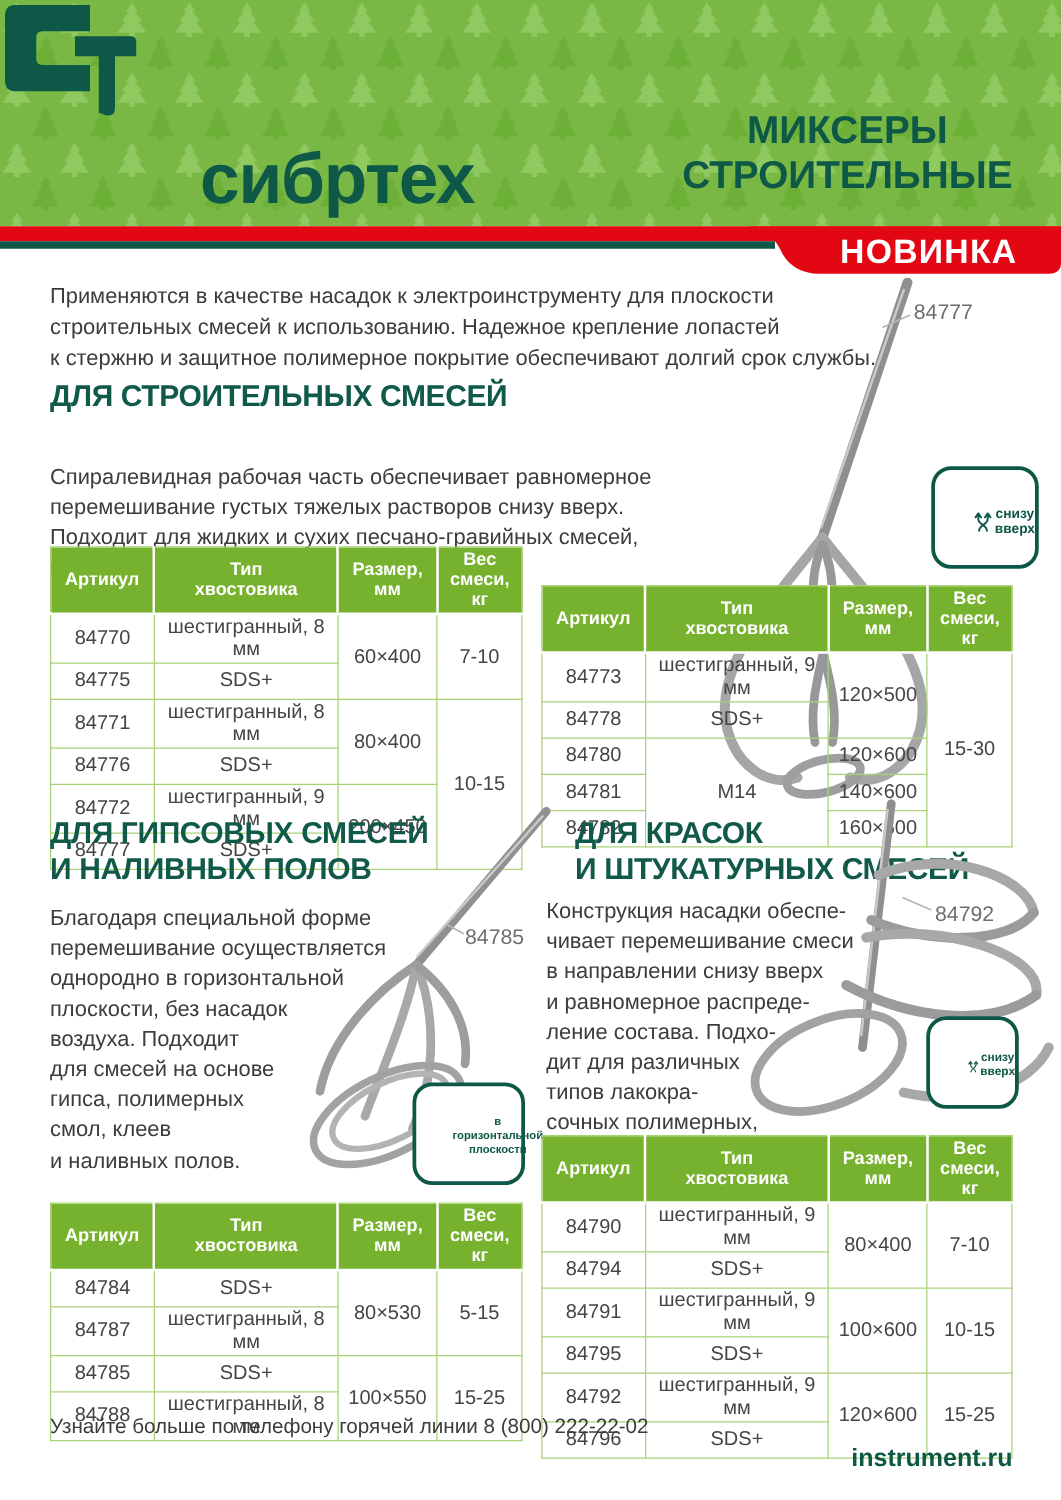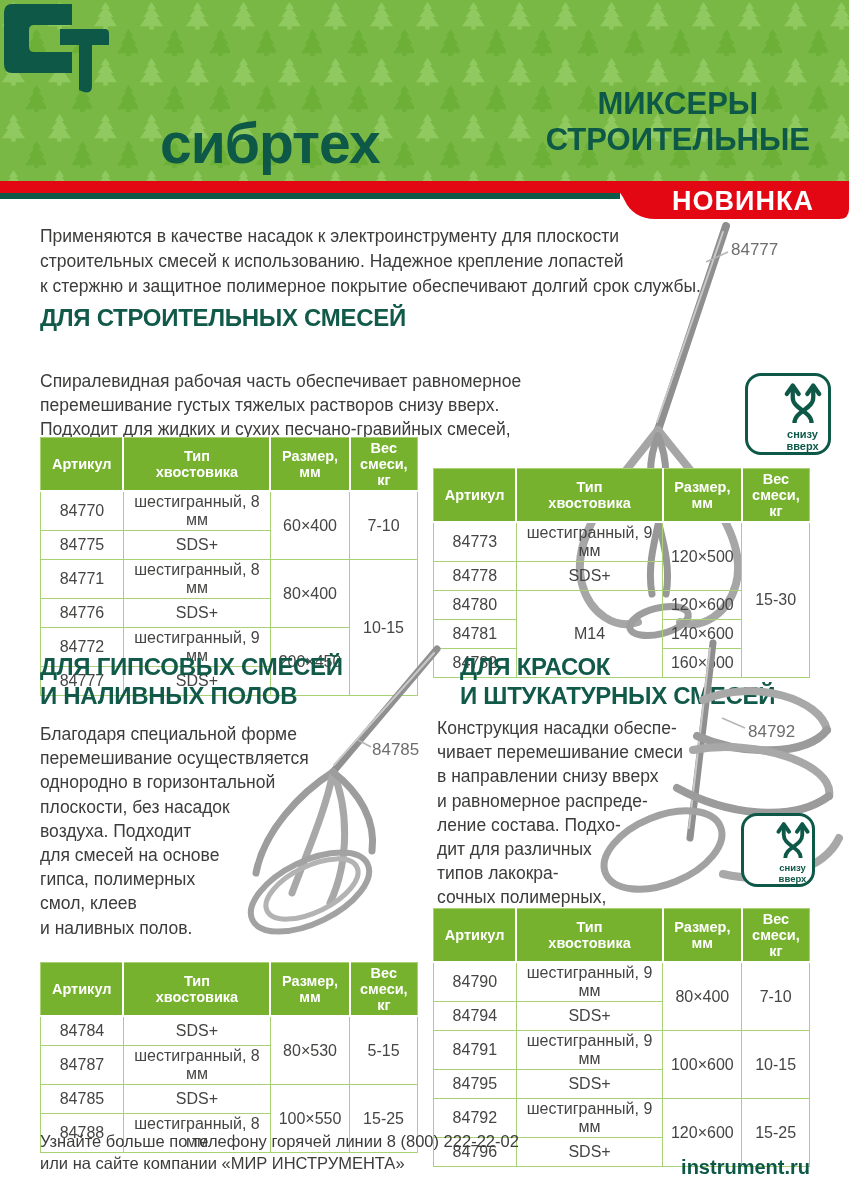--- a/index.html
+++ b/index.html
@@ -20,21 +20,21 @@
   .twrap{position:absolute;}
   .ptable{border-collapse:collapse;width:100%;table-layout:fixed;border:1px solid #a9d277;}
   .ptable th{background:#76b22d;color:#ffffff;font-weight:bold;font-size:14.5px;line-height:16px;
              white-space:pre-line;border-left:2px solid #ffffff;border-bottom:2px solid #ffffff;
              height:36px;vertical-align:middle;text-align:center;padding:2px 1px;}
   .ptable th:first-child{border-left:none;}
   .ptable td{border:1px solid #a9d277;font-size:16px;color:#454544;text-align:center;
              vertical-align:middle;height:26px;padding:1px 2px;}
   
   .badge{position:absolute;background:#ffffff;border:3px solid #0d5847;border-radius:16px;box-sizing:border-box;
-         display:flex;flex-direction:column;align-items:center;justify-content:flex-start;padding-left:29px;}
+         display:flex;flex-direction:row;align-items:center;justify-content:flex-start;padding-left:29px;}
   .badge-label{color:#0d5847;font-weight:bold;text-align:center;}
   
   .footline{color:#3c3c3b;font-size:16.5px;line-height:22px;white-space:nowrap;}
   .site{color:#0d5847;font-weight:bold;font-size:20px;}
 </style>
 </head>
 <body>
 
 <div id="page">
 
@@ -227,20 +227,32 @@
     <path d="M103,127 C70,148 34,186 26,228" stroke="#9d9d9d" stroke-width="7" fill="none" stroke-linecap="round"></path>
     <path d="M103,127 C96,165 76,210 62,248" stroke="#a8a8a8" stroke-width="7" fill="none" stroke-linecap="round"></path>
     <path d="M103,127 C118,162 120,215 100,258" stroke="#a8a8a8" stroke-width="7" fill="none" stroke-linecap="round"></path>
     <path d="M103,127 C130,148 146,176 142,206" stroke="#9d9d9d" stroke-width="7" fill="none" stroke-linecap="round"></path>
     <ellipse cx="80" cy="247" rx="64" ry="31" transform="rotate(-26 80 247)" stroke="#a2a2a2" stroke-width="6" fill="none"></ellipse>
     <ellipse cx="82" cy="244" rx="50" ry="23" transform="rotate(-26 82 244)" stroke="#b3b3b3" stroke-width="5" fill="none"></ellipse>
     <path d="M128,95 L141,102" stroke="#b5b5b5" stroke-width="1.5" fill="none"></path>
   </svg>
   <div class="abs plabel" style="left:372px;top:740px;">84785</div>
 
+  <div class="badge" style="left:330px;top:866px;width:90px;height:82px;">
+    <svg width="64" height="42" viewBox="0 0 64 42" style="margin-top:4px">
+      <path d="M50,8 C32,8 36,28 22,28 L16,28" stroke="#0d5847" stroke-width="5" fill="none" stroke-linecap="round"></path>
+      <path d="M24,21 L12,28 L24,35" stroke="#0d5847" stroke-width="5" fill="none" stroke-linecap="round" stroke-linejoin="round"></path>
+      <path d="M14,8 C32,8 28,28 42,28 L48,28" stroke="#0d5847" stroke-width="5" fill="none" stroke-linecap="round"></path>
+      <path d="M40,21 L52,28 L40,35" stroke="#0d5847" stroke-width="5" fill="none" stroke-linecap="round" stroke-linejoin="round"></path>
+    </svg>
+    <div class="badge-label" style="font-size:9px;line-height:11px;margin-top:3px;">
+      <div>в горизонтальной</div>
+      <div>плоскости</div>
+    </div>
+  </div>
 
   <div class="abs sec-title" style="left:460px;top:652px;">
     <div>ДЛЯ КРАСОК</div>
     <div>И ШТУКАТУРНЫХ СМЕСЕЙ</div>
   </div>
   <div class="abs" style="left:437px;top:716px;">
     <div class="bodyline" style="line-height:24.2px">Конструкция насадки обеспе-</div>
     <div class="bodyline" style="line-height:24.2px">чивает перемешивание смеси</div>
     <div class="bodyline" style="line-height:24.2px">в направлении снизу вверх</div>
     <div class="bodyline" style="line-height:24.2px">и равномерное распреде-</div>
@@ -368,17 +380,16 @@
         <tr>
           <td>84796</td>
           <td>SDS+</td>
         </tr>
       </tbody>
     </table>
   </div>
 
   <div class="abs" style="left:40px;top:1130px;">
     <div class="footline">Узнайте больше по телефону горячей линии 8 (800) 222-22-02</div>
-    <div class="footline">или на сайте компании «МИР ИНСТРУМЕНТА»</div>
   </div>
   <div class="abs site" style="right:39px;top:1136px;margin-top:20px;">instrument.ru</div>
 
 </div>
 
 </body></html>

